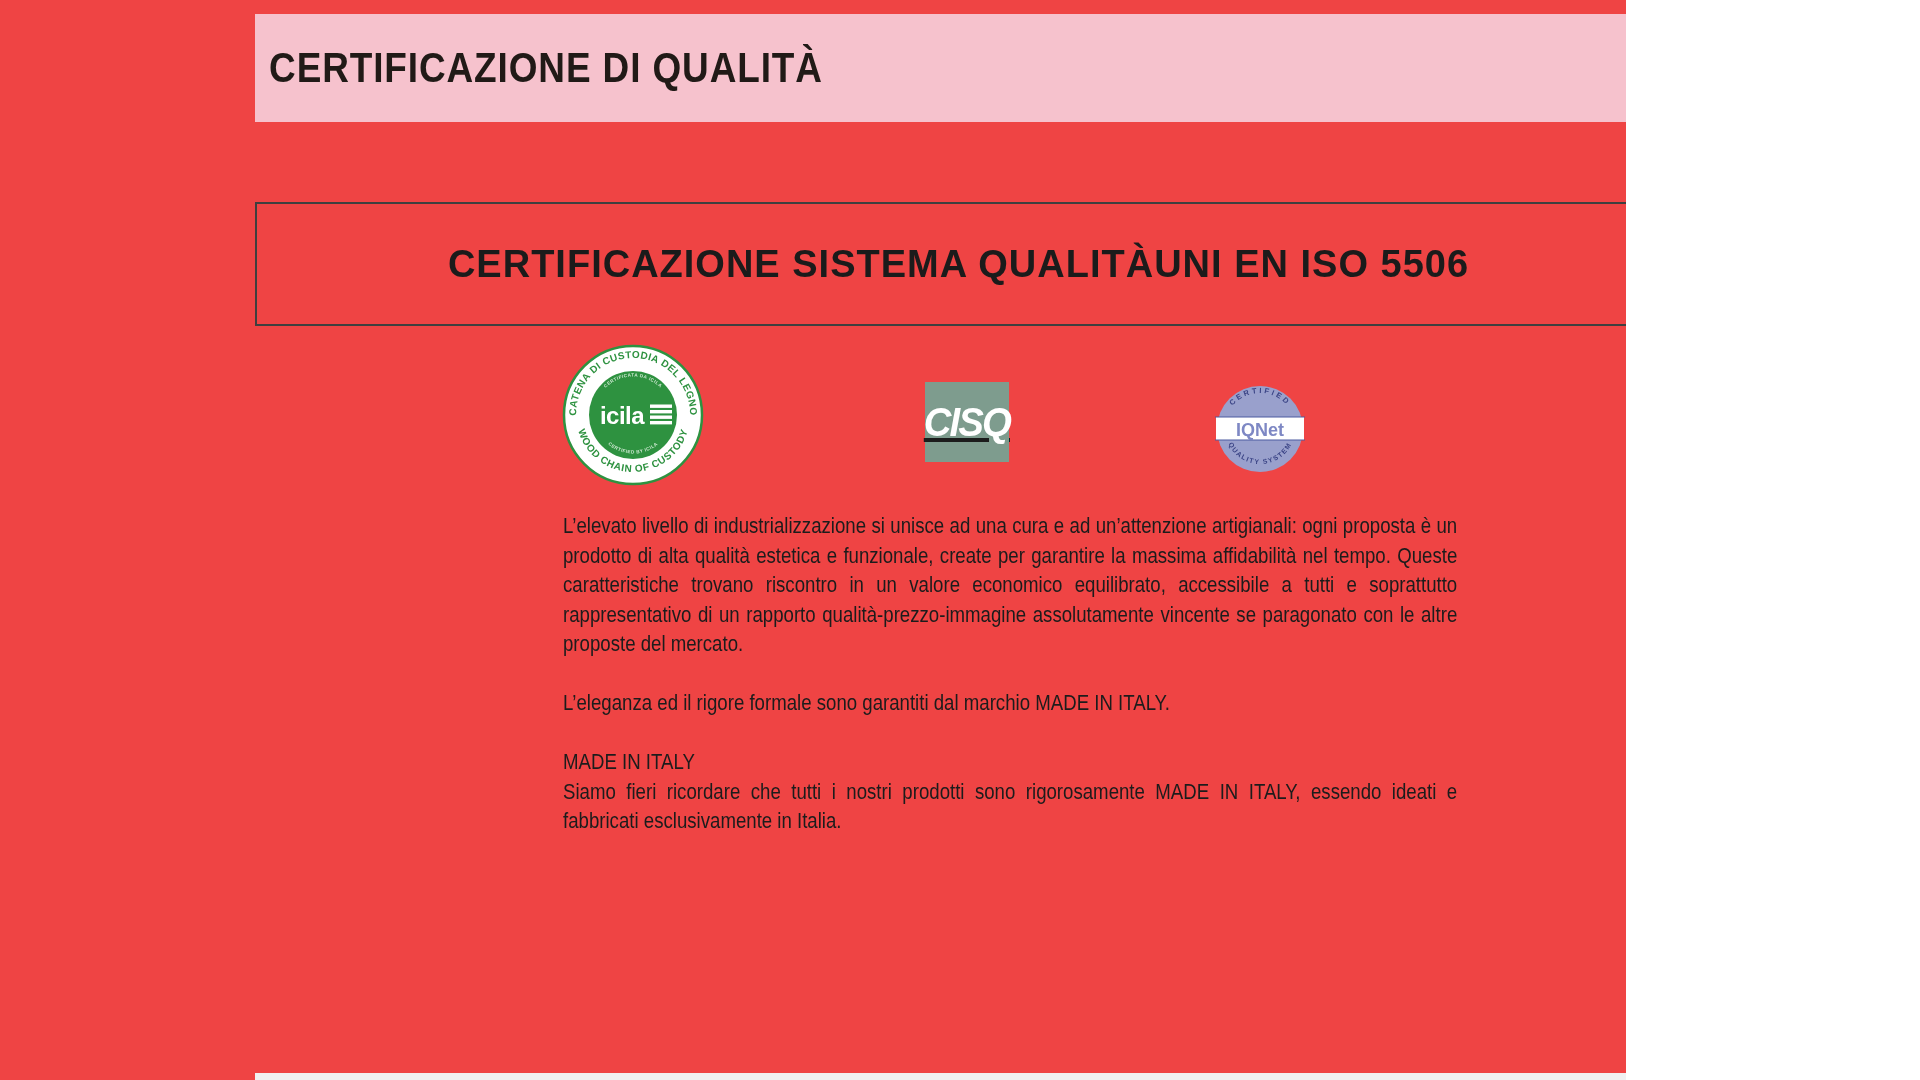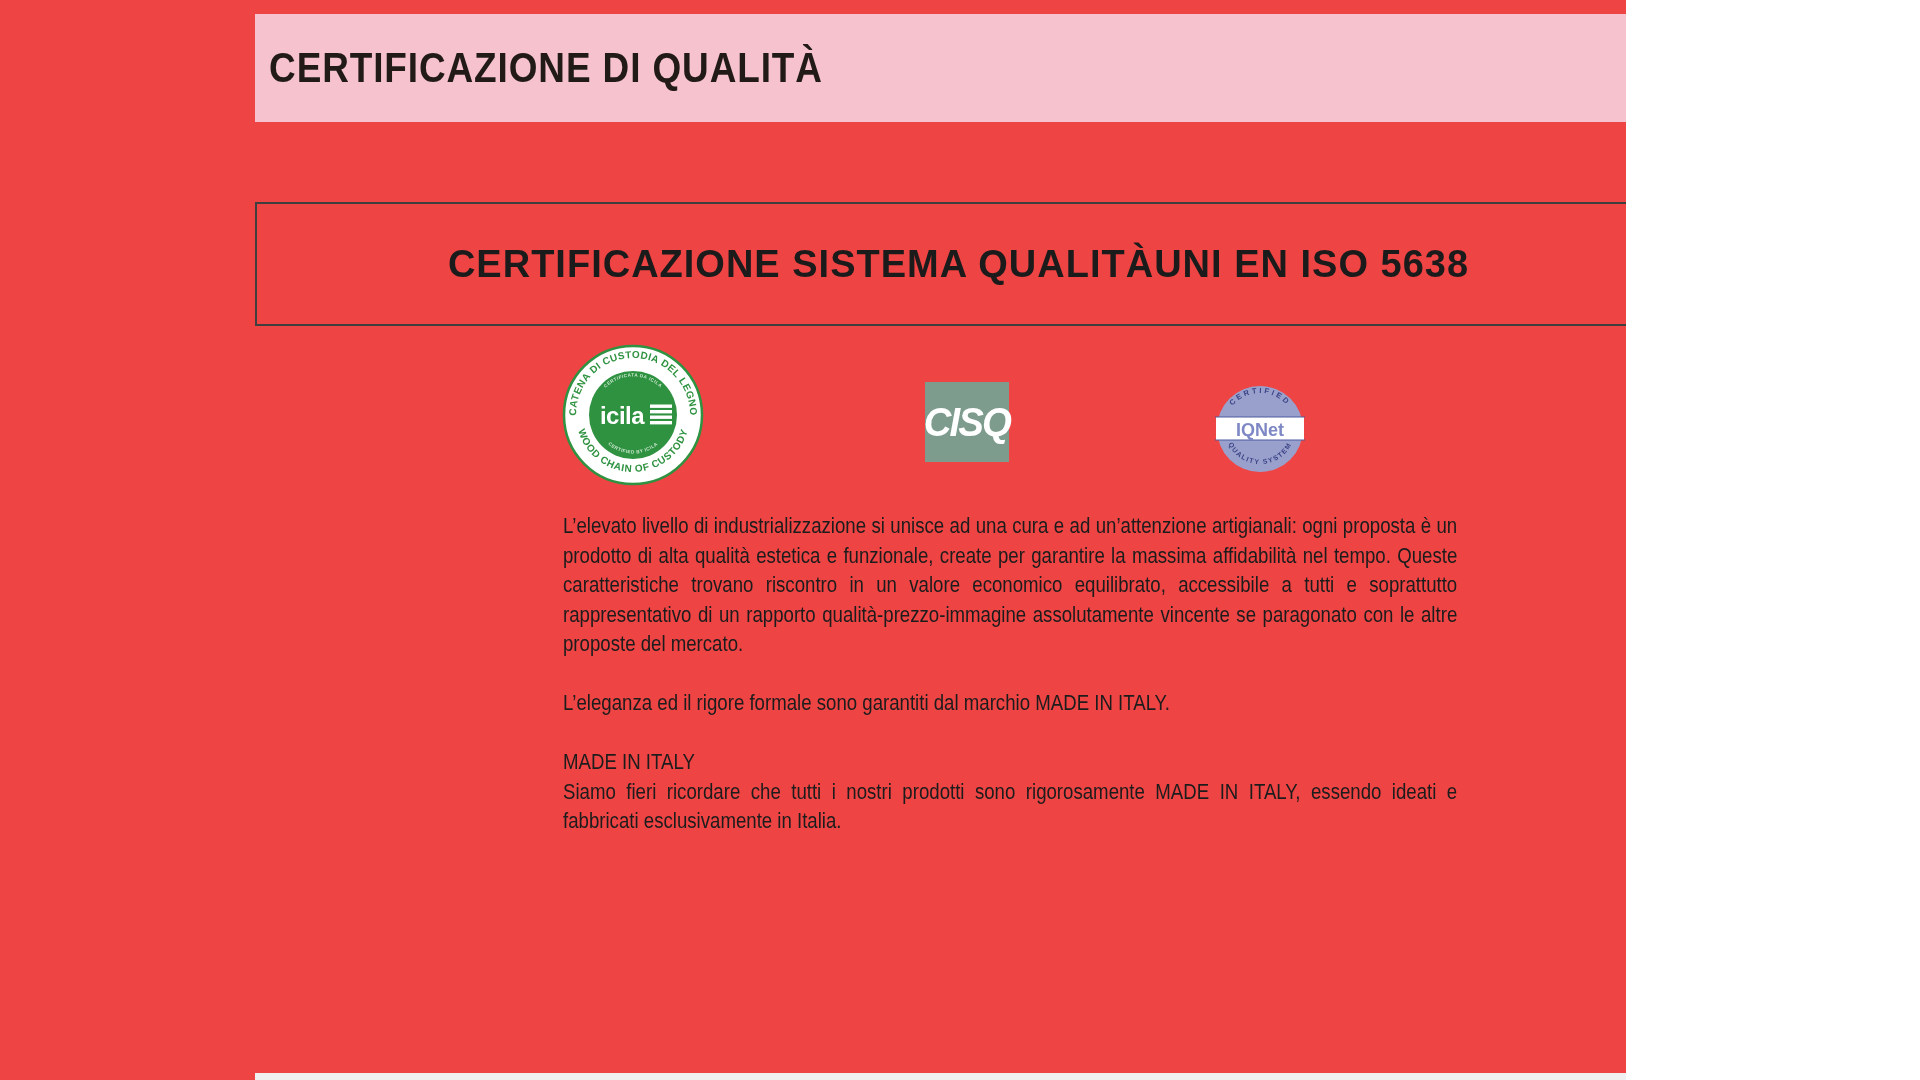--- a/index.html
+++ b/index.html
@@ -15,21 +15,21 @@
 
   
   .cert-box{position:absolute;left:255px;top:202px;width:1403px;height:120px;
             border:2px solid #3f3f3f;display:flex;flex-direction:row;
             justify-content:center;align-items:center;text-align:center;}
   .cert-line{font-size:38px;font-weight:700;letter-spacing:1px;line-height:46px;color:#1b1b1b;white-space:nowrap;}
 
   
   .logo-icila{position:absolute;left:562px;top:344px;width:142px;height:142px;}
   .logo-cisq{position:absolute;left:925px;top:382px;width:84px;height:80px;background:#7e9c8e;
-             display:flex;align-items:center;justify-content:center;}
+             display:flex;align-items:center;justify-content:center;text-decoration:underline;}
   .cisq-word{font-size:40px;font-weight:700;font-style:italic;color:#ffffff;letter-spacing:-2px;
              transform:scaleX(0.96);}
   .logo-iqnet{position:absolute;left:1214px;top:383px;width:92px;height:92px;}
 
   svg text{font-family:"Liberation Sans",sans-serif;}
 
   
   .body-text{position:absolute;left:563px;top:511px;width:1080px;
              transform:scaleX(0.828);transform-origin:left top;
              font-size:22.5px;line-height:29.5px;color:#1c1c1c;}
@@ -44,21 +44,21 @@
 <body>
 
 <div class="page">
 
   <div class="banner">
     <div class="banner-title">CERTIFICAZIONE DI QUALITÀ</div>
   </div>
 
   <div class="cert-box">
     <div class="cert-line">CERTIFICAZIONE SISTEMA QUALITÀ</div>
-    <div class="cert-line">UNI EN ISO 5638</div>
+    <div class="cert-line">UNI EN ISO 5506</div>
   </div>
 
   <div class="logo-icila">
     <svg width="142" height="142" viewBox="0 0 142 142">
       <defs>
         <path id="ic-arc-top" d="M 14 71 A 57 57 0 0 1 128 71"></path>
         <path id="ic-arc-bot" d="M 14 71 A 57 57 0 0 0 128 71"></path>
         <path id="ic-arc-tin-top" d="M 32.5 71 A 38.5 38.5 0 0 1 109.5 71"></path>
         <path id="ic-arc-tin-bot" d="M 32.5 71 A 38.5 38.5 0 0 0 109.5 71"></path>
       </defs>

